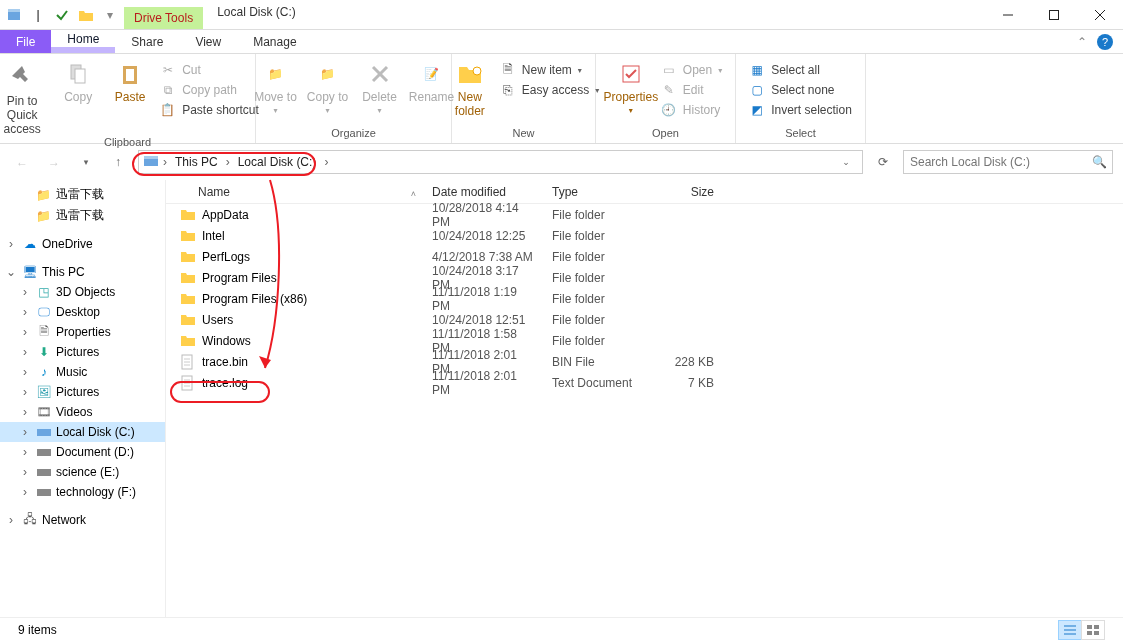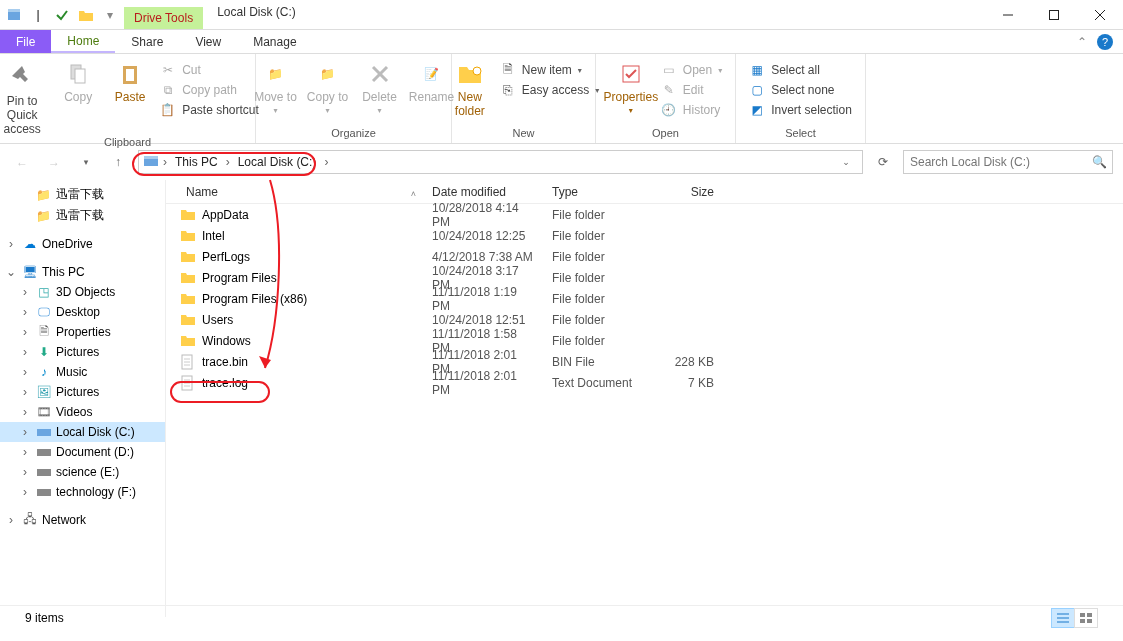--- a/index.html
+++ b/index.html
@@ -13,21 +13,21 @@
   .context-tab { background: #c5f19a; padding: 4px 10px; color:#b91c1c; font-size:12px; }
   .title-text { padding: 5px 14px; color:#333; }
   .titlespacer { flex:1; }
   .wincontrols { display:flex; }
   .wincontrols div { width: 46px; display:flex; align-items:center; justify-content:center; }
 
   
   .tabrow { height: 24px; display:flex; align-items: stretch; border-bottom: 1px solid #ddd; position:relative;}
   .filetab { background:#8b5cf6; color:#fff; padding: 0 16px; display:flex; align-items:center; }
   .tab { padding: 0 16px; display:flex; align-items:center; color:#333; }
-  .tab.active { color:#4d7c0f; border-bottom: 2px solid #c4b5fd; }
+  .tab.active { color:#0f172a; border-bottom: 6px solid #c4b5fd; }
   .tab.context { color:#333; }
   .helpicon { margin-left:auto; display:flex; align-items:center; padding-right:10px; gap:10px; color:#1979ca;}
   .chevron-up { color:#888; }
 
   
   .ribbon { height: 90px; display:flex; border-bottom:1px solid #ddd; background: #fff; }
   .group { display:flex; flex-direction:column; align-items:center; border-right:1px solid #e5e5e5; padding: 4px 6px; }
   .group-bottom { font-size:11px; color:#555; margin-top:auto; text-align:center; width:100%;}
   .grow { display:flex; gap:4px; align-items:flex-start; flex:1; }
   .big { width: 56px; display:flex; flex-direction:column; align-items:center; gap:2px; color:#444; padding-top:2px; text-align:center;}
@@ -57,32 +57,32 @@
   .tree-item { display:flex; align-items:center; gap:4px; padding:2px 4px; white-space:nowrap;}
   .tree-item .tw { width:14px; height:14px; display:flex; align-items:center; justify-content:center; color:#666; }
   .tree-item .ic { width:16px; height:16px; display:flex; align-items:center; justify-content:center; }
   .tree-item.indent1 { padding-left: 18px; }
   .tree-item.selected { background:#cce8ff; }
   .tree-spacer{height:8px;}
 
   .listpane { flex:1; position:relative; }
   .colhead { display:flex; border-bottom:1px solid #eee; height:24px; align-items:center; color:#333;}
   .col { padding:0 8px; }
-  .col.n { width:258px; display:flex; align-items:flex-end; gap:4px;}
+  .col.n { width:258px; display:flex; align-items:flex-end; gap:16px;}
   .col.dm{ width:120px;}
   .col.t { width:120px;}
   .col.s { width:80px; text-align:right; padding-right:30px;}
   .rows { }
   .row { display:flex; height:21px; align-items:center; }
   .row .col.n { display:flex; align-items:center; gap:6px; padding-left:14px; }
   .row .ic { width:16px; height:16px; }
   .row .col.dm, .row .col.t, .row .col.s { color:#555; }
 
   
-  .status { height:24px; border-top:1px solid #eee; display:flex; align-items:center; padding:0 25px; position:absolute; bottom:12px; left:0; right:0;}
+  .status { height:24px; border-top:1px solid #eee; display:flex; align-items:center; padding:0 18px; position:absolute; bottom:0; left:0; right:0;}
   .status .sp { flex:1; }
   .viewbtn { width:24px; height:20px; border:1px solid #ddd; display:flex; align-items:center; justify-content:center; margin-left:-1px;}
   .viewbtn.active { background:#cce8ff; border-color:#99d1ff; }
 
   
   .annot { position:absolute; pointer-events:none; }
   .circle { border:2px solid #ec1c24; border-radius:50%; }
 
   
   .folder-ic { color:#ffcf4b; }

